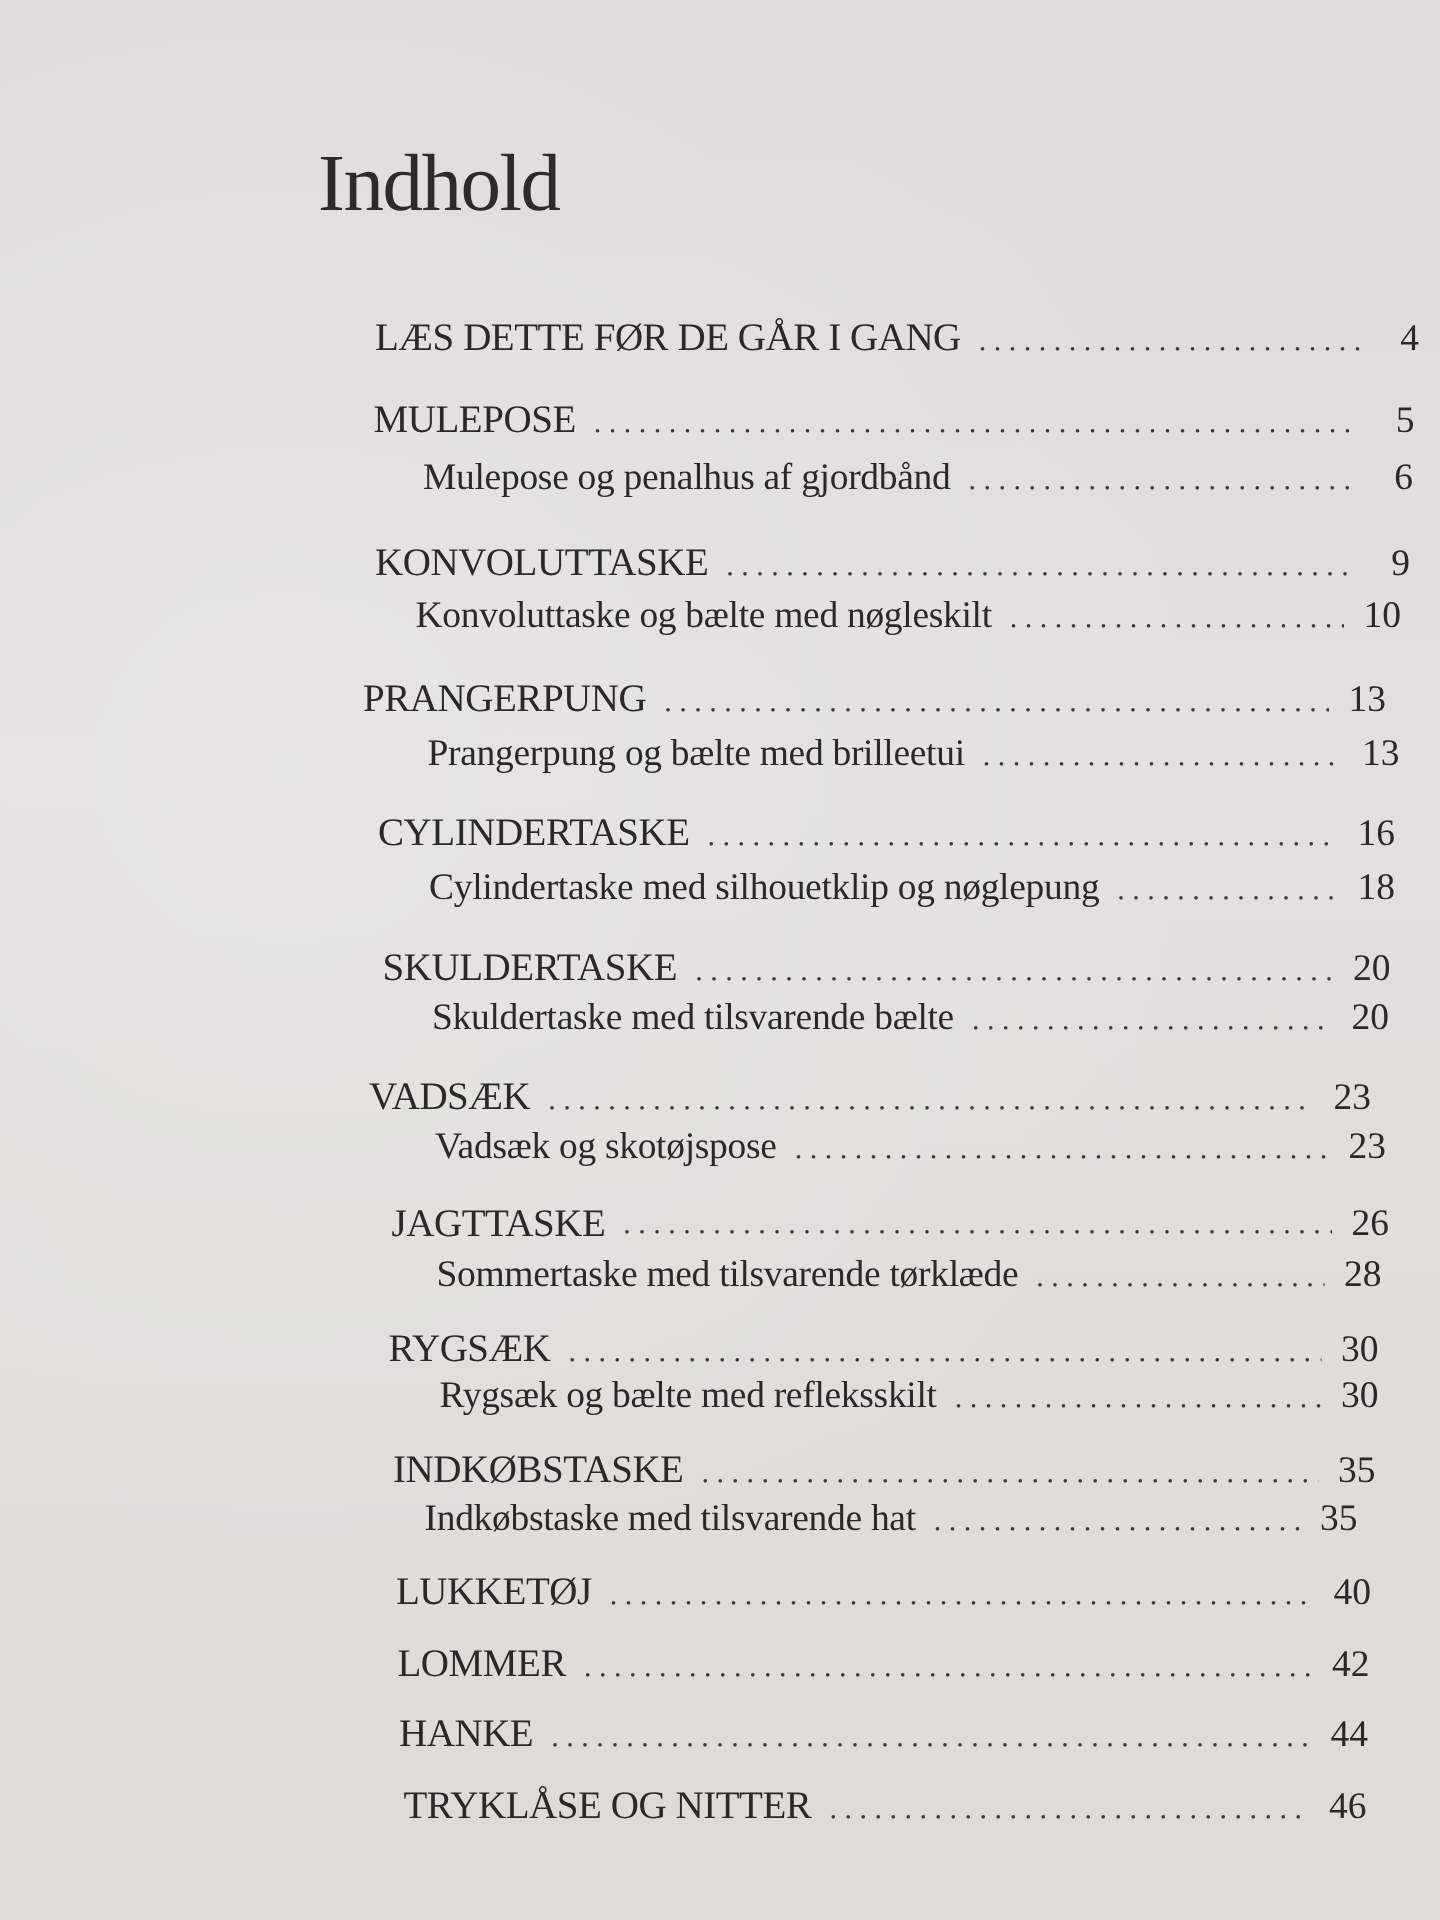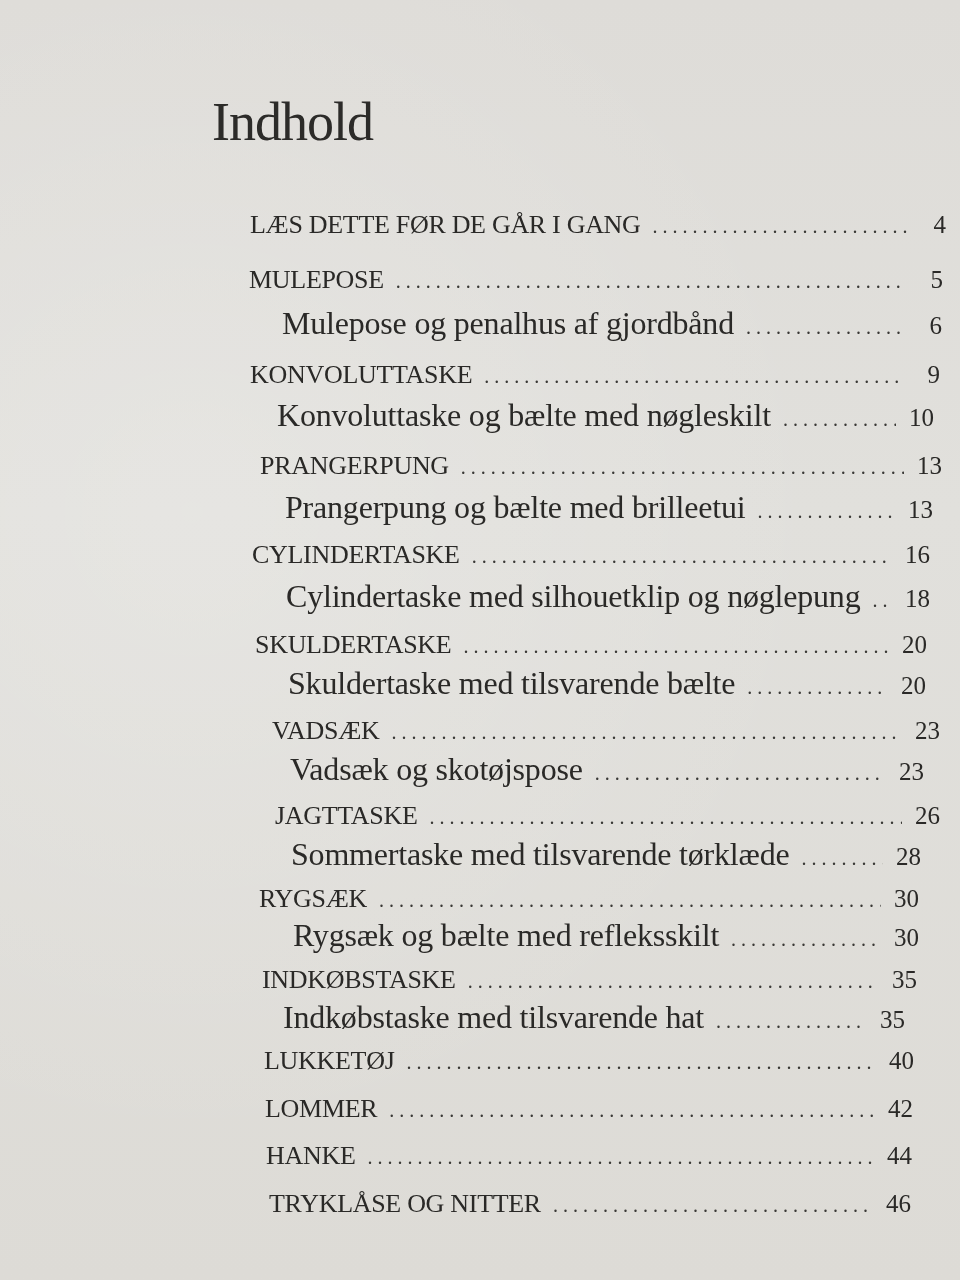--- a/index.html
+++ b/index.html
@@ -37,21 +37,21 @@
       align-items: baseline;
       white-space: nowrap;
       overflow: hidden;
       margin-left: 36px;
     }
     .row.chapter .label {
       font-size: 26px;
       letter-spacing: -0.3px;
     }
     .row.sub .label {
-      font-size: 32px;
+      font-size: 25px;
       letter-spacing: -0.2px;
     }
     .row.chapter .page-num, .row.sub .page-num {
       font-size: 25px;
     }
     .label {
       flex: 0 0 auto;
     }
     .leader {
       flex: 1 1 auto;
@@ -104,21 +104,21 @@
       <span class="leader"></span>
       <span class="page-num">9</span>
     </div>
 
     <div class="row sub" style="left:241px; top:397px; width:657px;">
       <span class="label">Konvoluttaske og bælte med nøgleskilt</span>
       <span class="leader"></span>
       <span class="page-num">10</span>
     </div>
 
-    <div class="row chapter" style="left:224px; top:451px; width:682px;">
+    <div class="row chapter" style="left:206px; top:451px; width:682px;">
       <span class="label">PRANGERPUNG</span>
       <span class="leader"></span>
       <span class="page-num">13</span>
     </div>
 
     <div class="row sub" style="left:249px; top:489px; width:648px;">
       <span class="label">Prangerpung og bælte med brilleetui</span>
       <span class="leader"></span>
       <span class="page-num">13</span>
     </div>
@@ -140,33 +140,33 @@
       <span class="leader"></span>
       <span class="page-num">20</span>
     </div>
 
     <div class="row sub" style="left:252px; top:665px; width:638px;">
       <span class="label">Skuldertaske med tilsvarende bælte</span>
       <span class="leader"></span>
       <span class="page-num">20</span>
     </div>
 
-    <div class="row chapter" style="left:236px; top:716px; width:668px;">
+    <div class="row chapter" style="left:210px; top:716px; width:668px;">
       <span class="label">VADSÆK</span>
       <span class="leader"></span>
       <span class="page-num">23</span>
     </div>
 
     <div class="row sub" style="left:254px; top:751px; width:634px;">
       <span class="label">Vadsæk og skotøjspose</span>
       <span class="leader"></span>
       <span class="page-num">23</span>
     </div>
 
-    <div class="row chapter" style="left:239px; top:801px; width:665px;">
+    <div class="row chapter" style="left:225px; top:801px; width:665px;align-items:center;">
       <span class="label">JAGTTASKE</span>
       <span class="leader"></span>
       <span class="page-num">26</span>
     </div>
 
     <div class="row sub" style="left:255px; top:836px; width:630px;">
       <span class="label">Sommertaske med tilsvarende tørklæde</span>
       <span class="leader"></span>
       <span class="page-num">28</span>
     </div>

